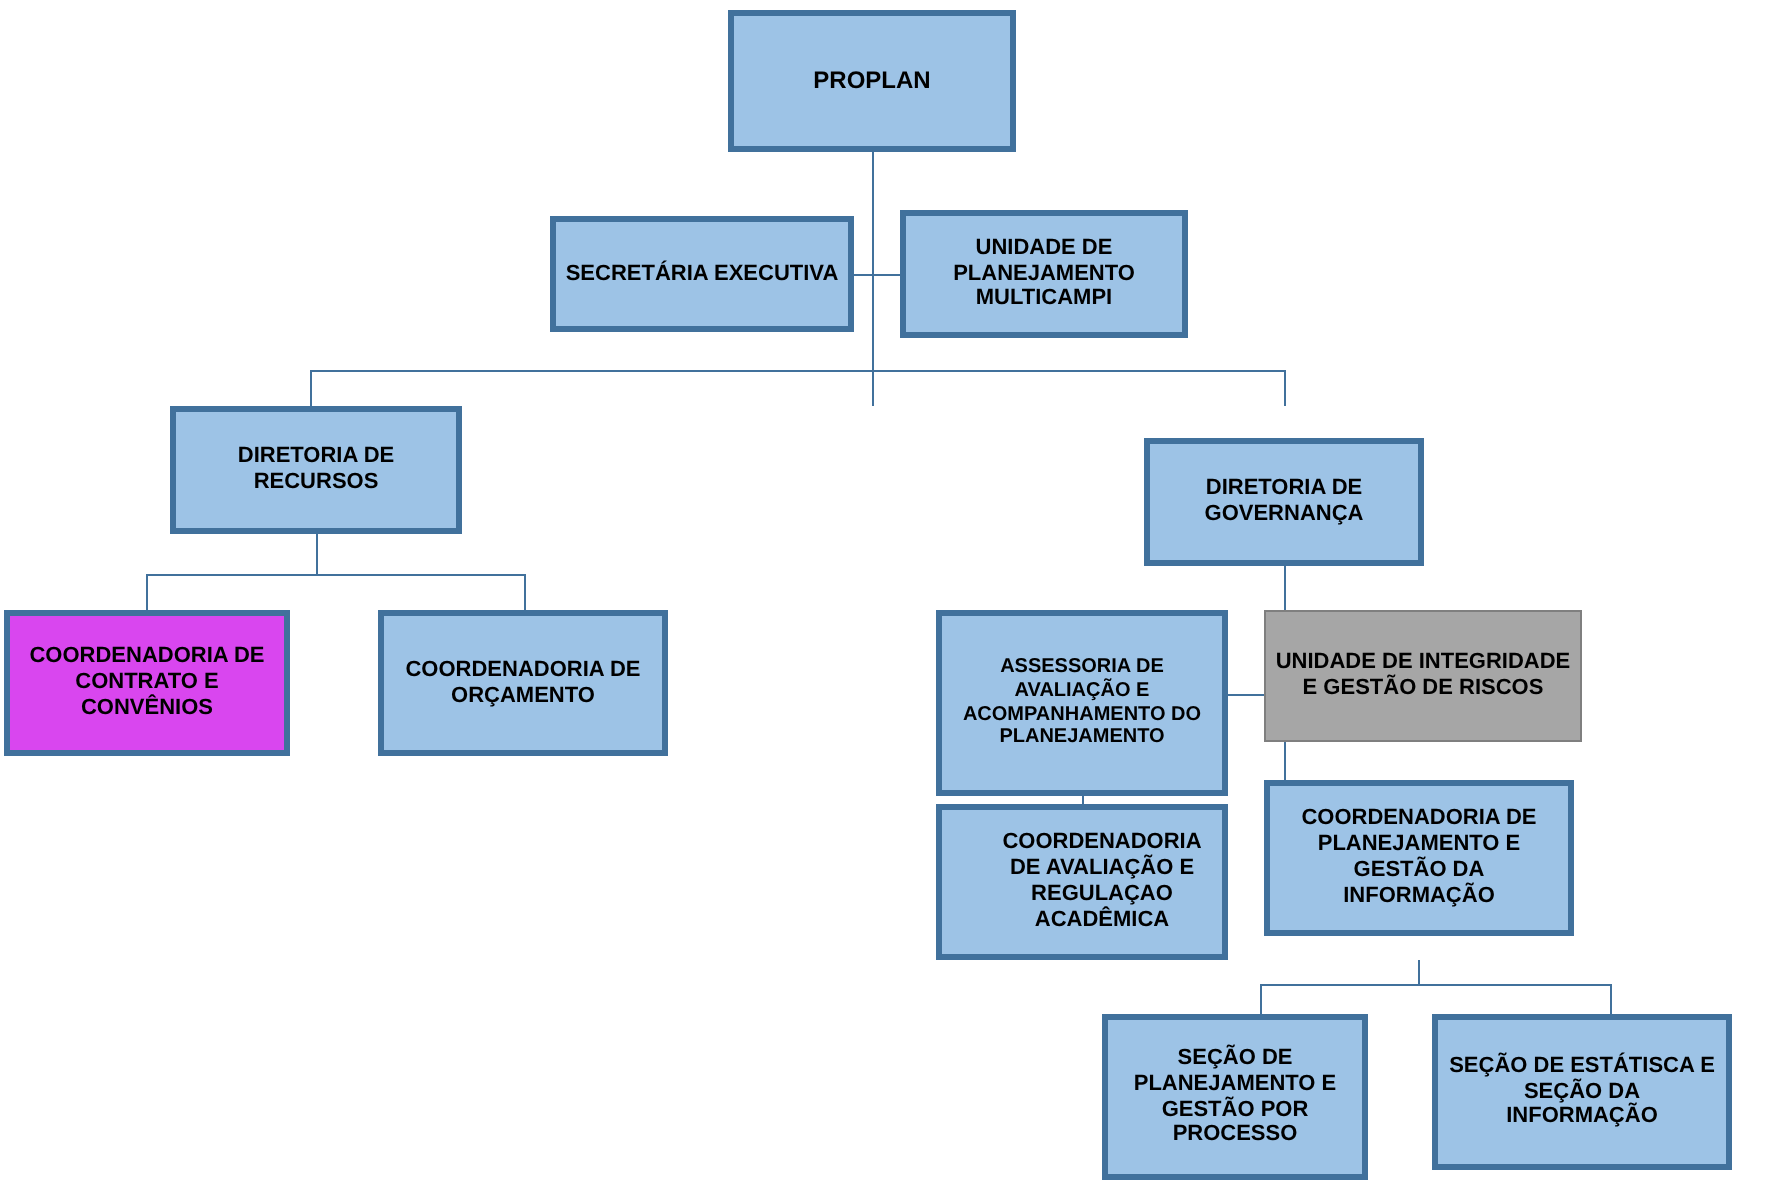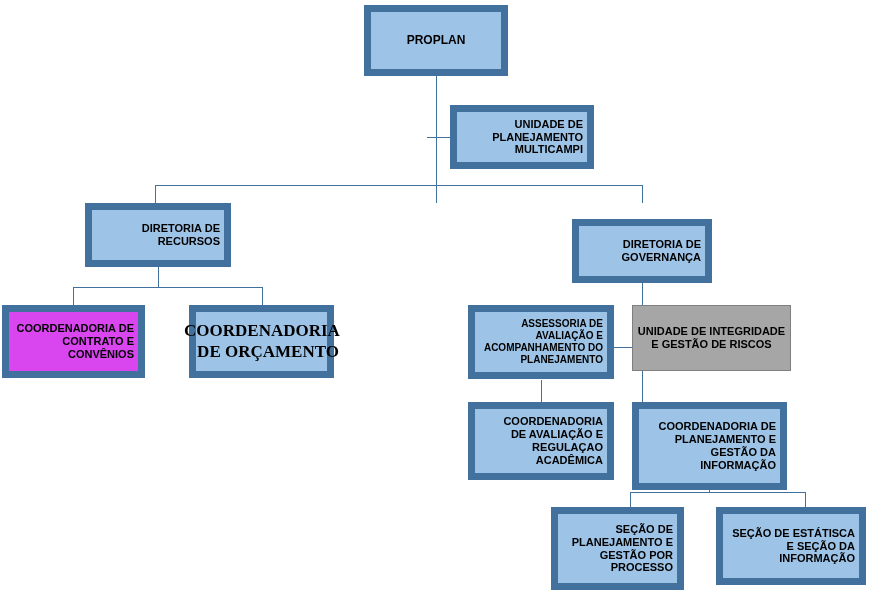--- a/index.html
+++ b/index.html
@@ -23,22 +23,21 @@
     justify-content: center;
     text-align: center;
     font-weight: bold;
     color: #000000;
     line-height: 1.18;
     padding: 2px 4px;
     z-index: 3;
   }
   .node.blue {
     background: #9dc3e6;
-    border: 7px solid #15803d;
-    text-align: right;
+    border: 3px solid #15803d;
   }
   .node.gray {
     background: #a6a6a6;
     border: 1px solid #7f7f7f;
   }
   .conn {
     position: absolute;
     background: #41719c;
     z-index: 1;
   }
@@ -61,24 +60,25 @@
     <div class="conn v" style="left: 642px; top: 267px; height: 80px; background: rgb(65, 113, 156);"></div>
     <div class="conn h" style="left: 614px; top: 347px; width: 28px; background: rgb(65, 113, 156);"></div>
     <div class="conn h" style="left: 642px; top: 338px; width: 14px; background: rgb(65, 113, 156);"></div>
     <div class="conn v" style="left: 642px; top: 347px; height: 55px; background: rgb(65, 113, 156);"></div>
     <div class="conn v" style="left: 541px; top: 380px; height: 22px; background: rgb(65, 113, 156);"></div>
     <div class="conn h" style="left: 630px; top: 492px; width: 175px; background: rgb(65, 113, 156);"></div>
     <div class="conn v" style="left: 709px; top: 480px; height: 12px; background: rgb(65, 113, 156);"></div>
     <div class="conn v" style="left: 630px; top: 492px; height: 15px; background: rgb(65, 113, 156);"></div>
     <div class="conn v" style="left: 805px; top: 492px; height: 15px; background: rgb(65, 113, 156);"></div>
     <div class="node blue" style="left: 364px; top: 5px; width: 144px; height: 71px; font-size: 12px; background: rgb(157, 195, 230); border-color: rgb(65, 113, 156);">PROPLAN</div>
+    <div class="node blue" style="left: 275px; top: 108px; width: 152px; height: 58px; font-size: 11px; background: rgb(157, 195, 230); border-color: rgb(65, 113, 156);">SECRETÁRIA EXECUTIVA</div>
     <div class="node blue" style="left: 85px; top: 203px; width: 146px; height: 64px; font-size: 11px; background: rgb(157, 195, 230); border-color: rgb(65, 113, 156);">DIRETORIA DE RECURSOS</div>
     <div class="node blue" style="left: 450px; top: 105px; width: 144px; height: 64px; font-size: 11px; background: rgb(157, 195, 230); border-color: rgb(65, 113, 156);">UNIDADE DE PLANEJAMENTO MULTICAMPI</div>
     <div class="node blue" style="left: 572px; top: 203px; width: 140px; height: 64px; font-size: 11px; background: rgb(157, 195, 230); border-color: rgb(65, 113, 156); margin-top: 16px;">DIRETORIA DE GOVERNANÇA</div>
     <div class="node blue" style="left: 2px; top: 305px; width: 143px; height: 73px; font-size: 11px; background: #d946ef; border-color: rgb(65, 113, 156);">COORDENADORIA DE CONTRATO E CONVÊNIOS</div>
-    <div class="node blue" style="left: 189px; top: 305px; width: 145px; height: 73px; font-size: 17px; background: rgb(157, 195, 230); border-color: rgb(65, 113, 156); font-family: Liberation Serif, serif;">COORDENADORIA DE ORÇAMENTO</div>
-    <div class="node blue" style="left: 468px; top: 305px; width: 146px; height: 74px; font-size: 10px; background: rgb(157, 195, 230); border-color: rgb(65, 113, 156);">ASSESSORIA DE AVALIAÇÃO E ACOMPANHAMENTO DO PLANEJAMENTO</div>
+    <div class="node blue" style="left: 189px; top: 305px; width: 145px; height: 73px; font-size: 11px; background: rgb(157, 195, 230); border-color: rgb(65, 113, 156);">COORDENADORIA DE ORÇAMENTO</div>
+    <div class="node blue" style="left: 468px; top: 305px; width: 146px; height: 93px; font-size: 10px; background: rgb(157, 195, 230); border-color: rgb(65, 113, 156);">ASSESSORIA DE AVALIAÇÃO E ACOMPANHAMENTO DO PLANEJAMENTO</div>
     <div class="node gray" style="left: 632px; top: 305px; width: 159px; height: 66px; font-size: 11px; background: rgb(166, 166, 166); border-color: rgb(127, 127, 127);">UNIDADE DE INTEGRIDADE E GESTÃO DE RISCOS</div>
     <div class="node blue" style="left: 468px; top: 402px; width: 146px; height: 78px; font-size: 11px; background: rgb(157, 195, 230); border-color: rgb(65, 113, 156); padding-left: 24px;">COORDENADORIA DE AVALIAÇÃO E REGULAÇAO ACADÊMICA</div>
-    <div class="node blue" style="left: 632px; top: 402px; width: 155px; height: 88px; font-size: 11px; background: rgb(157, 195, 230); border-color: rgb(65, 113, 156);">COORDENADORIA DE PLANEJAMENTO E GESTÃO DA INFORMAÇÃO</div>
+    <div class="node blue" style="left: 632px; top: 390px; width: 155px; height: 78px; font-size: 11px; background: rgb(157, 195, 230); border-color: rgb(65, 113, 156);">COORDENADORIA DE PLANEJAMENTO E GESTÃO DA INFORMAÇÃO</div>
     <div class="node blue" style="left: 551px; top: 507px; width: 133px; height: 83px; font-size: 11px; background: rgb(157, 195, 230); border-color: rgb(65, 113, 156);">SEÇÃO DE PLANEJAMENTO E GESTÃO POR PROCESSO</div>
     <div class="node blue" style="left: 716px; top: 507px; width: 150px; height: 78px; font-size: 11px; background: rgb(157, 195, 230); border-color: rgb(65, 113, 156);">SEÇÃO DE ESTÁTISCA E SEÇÃO DA INFORMAÇÃO</div>
   </div>
 
 </body></html>

